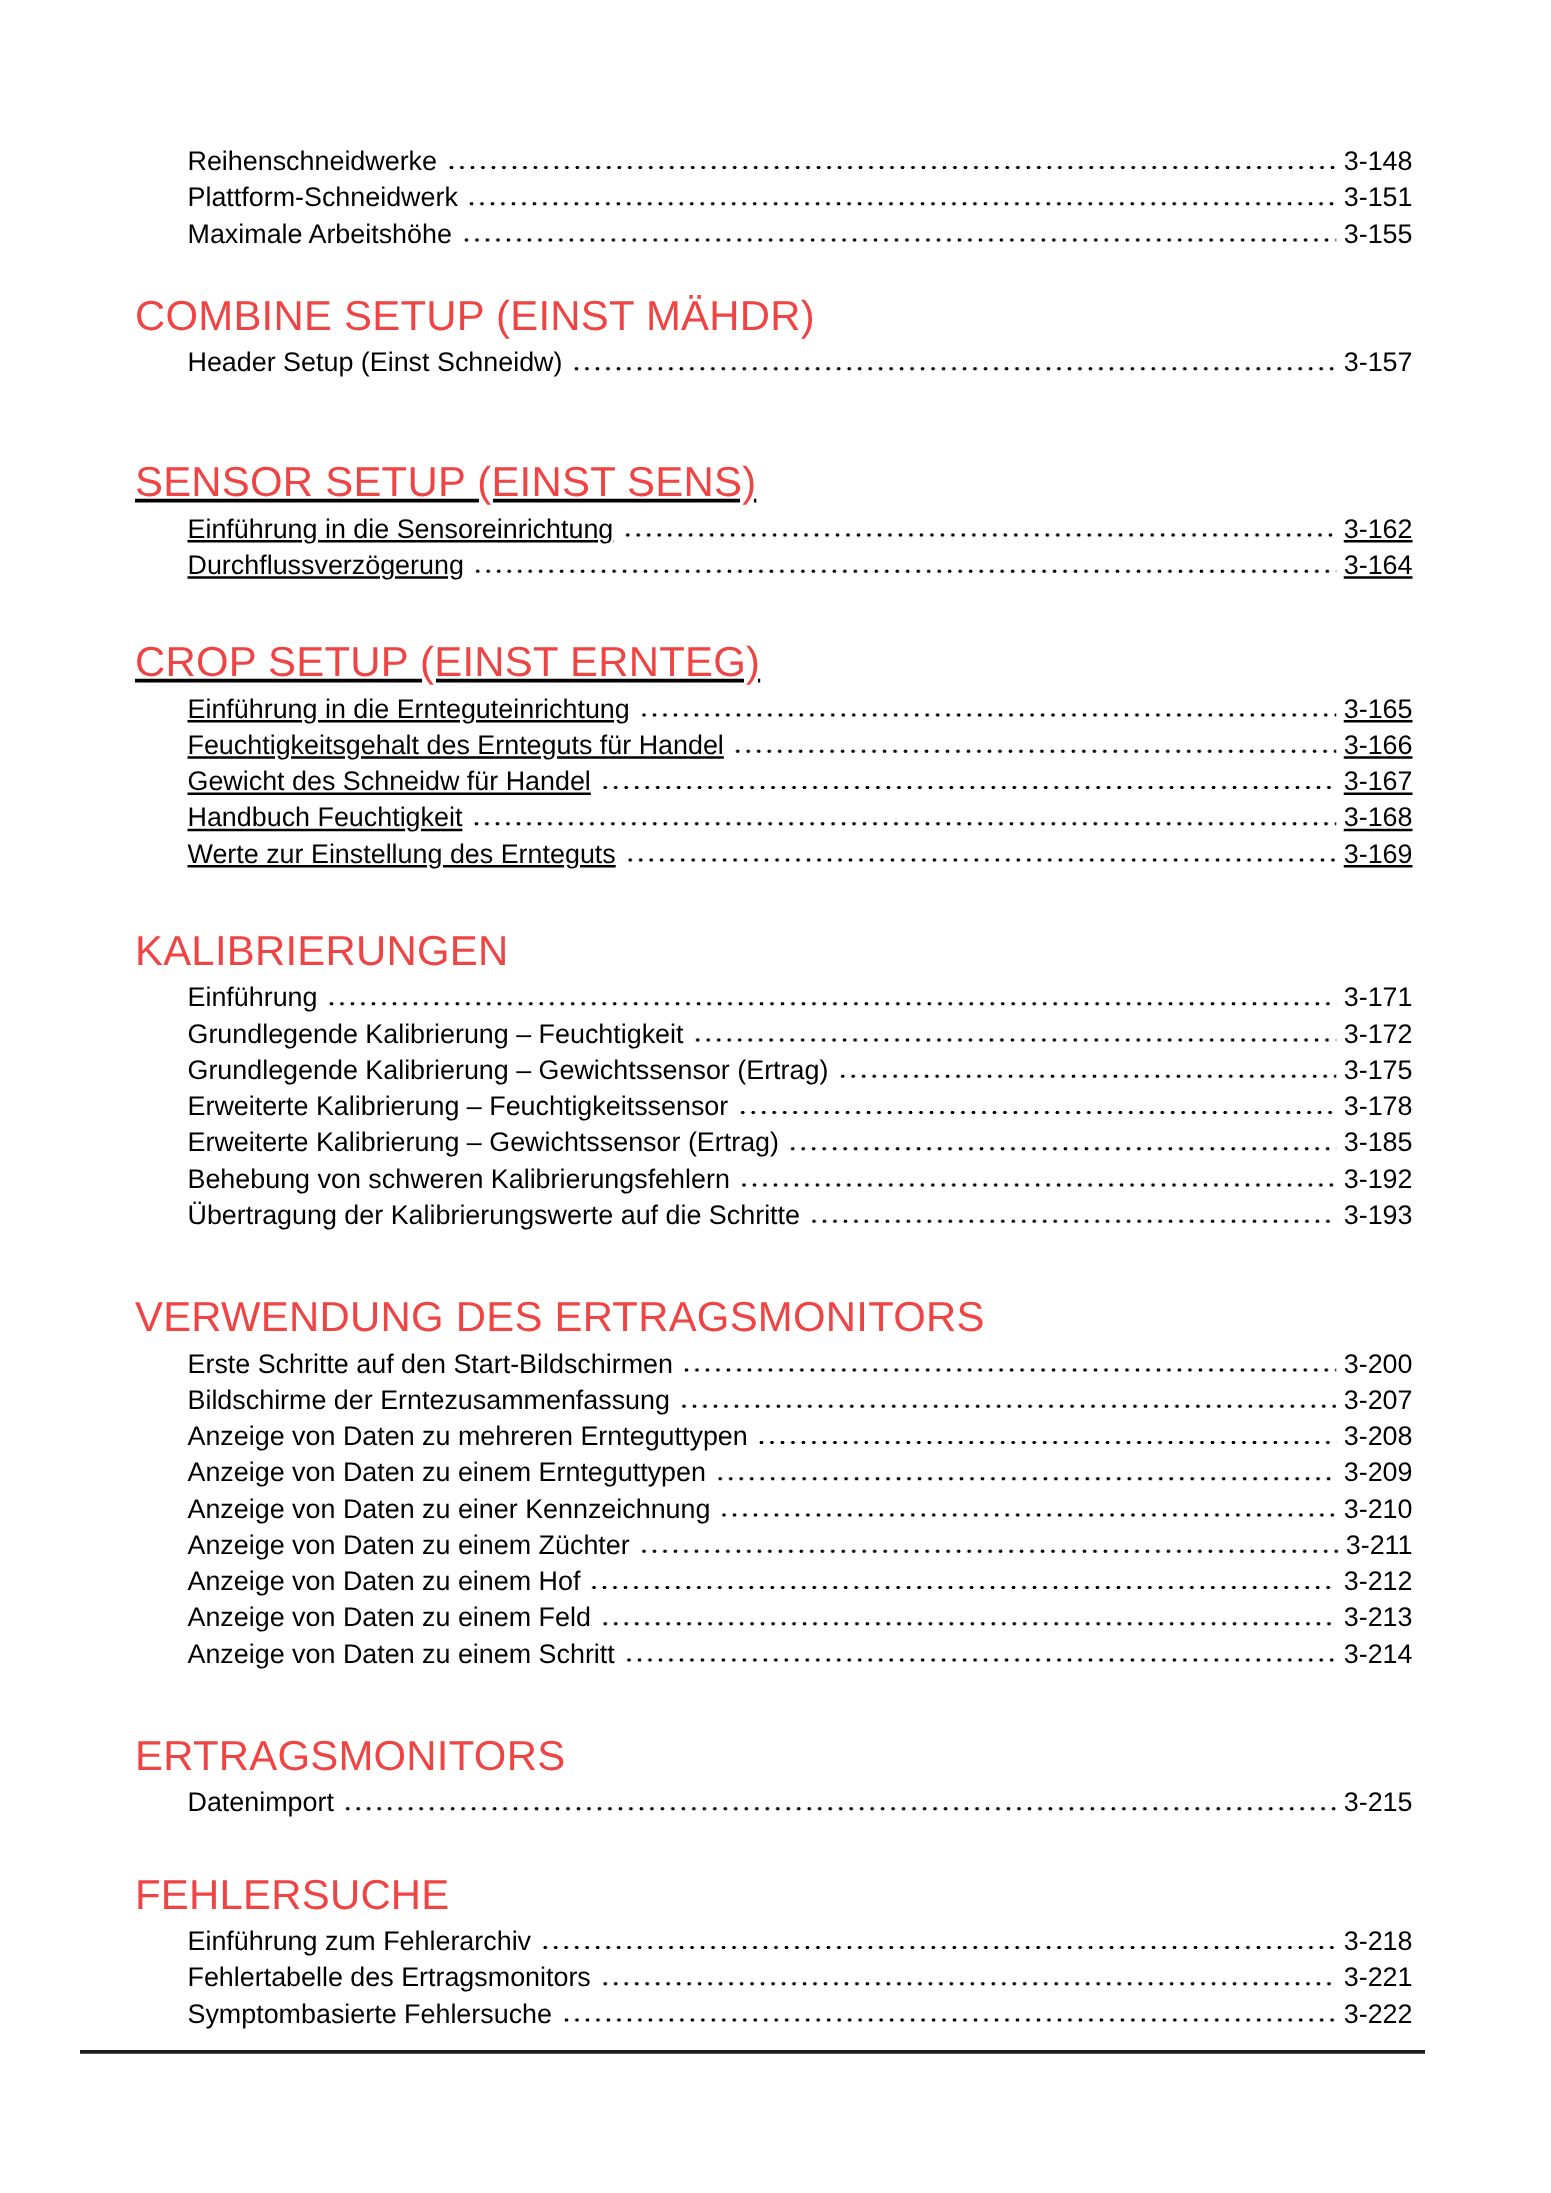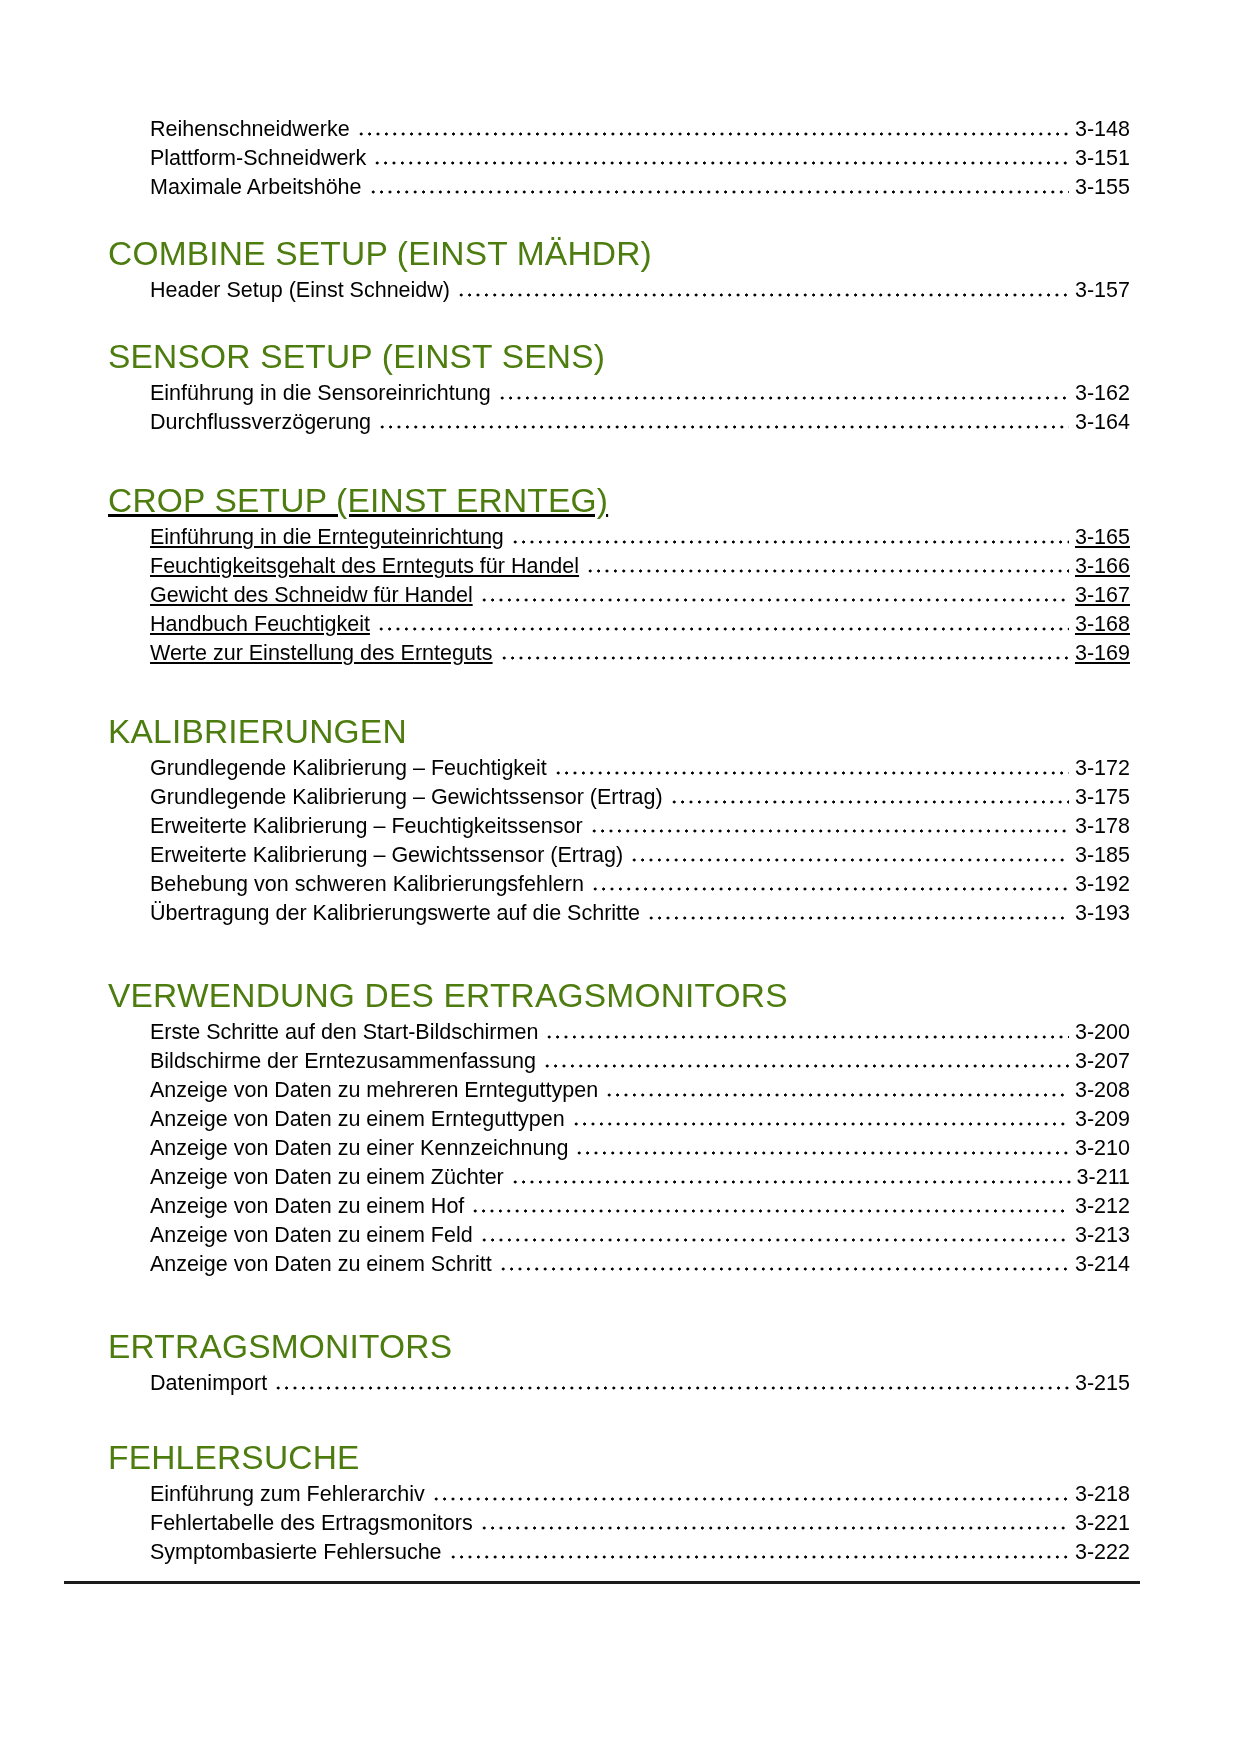--- a/index.html
+++ b/index.html
@@ -20,36 +20,36 @@
     box-sizing: border-box;
     width: 1241px;
     height: 1754px;
     padding: 115px 111px 0 108px;
     position: relative;
   }
   .section { margin: 0; }
   
   #toc-sections .section:nth-child(1) { margin-top: 0; }
   #toc-sections .section:nth-child(2) { margin-top: 32px; }
-  #toc-sections .section:nth-child(3) { margin-top: 32px; }
+  #toc-sections .section:nth-child(3) { margin-top: 62px; text-decoration: underline; }
   #toc-sections .section:nth-child(4) { margin-top: 44px; text-decoration: underline; }
   #toc-sections .section:nth-child(5) { margin-top: 44px; }
   #toc-sections .section:nth-child(6) { margin-top: 48px; }
   #toc-sections .section:nth-child(7) { margin-top: 48px; }
   #toc-sections .section:nth-child(8) { margin-top: 40px; }
 
   .section-heading {
     margin: 0 0 2px 0;
     padding: 0;
     font-size: 33.5px;
     line-height: 40px;
     font-weight: 400;
     letter-spacing: 0.2px;
     white-space: nowrap;
-    color: #4d7c0f;
+    color: #ef4444;
   }
   .section-items {
     padding-left: 42px;
   }
   .toc-row {
     display: flex;
     align-items: baseline;
     font-size: 21.5px;
     line-height: 29px;
     white-space: nowrap;
@@ -151,20 +151,25 @@
     <span class="toc-label">Werte zur Einstellung des Ernteguts</span>
     <span class="toc-dots"></span>
     <span class="toc-page">3-169</span>
   </div>
         </div>
   </section>
       <section class="section">
     <h2 class="section-heading">KALIBRIERUNGEN</h2>
     <div class="section-items">
           <div class="toc-row">
+    <span class="toc-label">Einführung</span>
+    <span class="toc-dots"></span>
+    <span class="toc-page">3-171</span>
+  </div>
+          <div class="toc-row">
     <span class="toc-label">Grundlegende Kalibrierung – Feuchtigkeit</span>
     <span class="toc-dots"></span>
     <span class="toc-page">3-172</span>
   </div>
           <div class="toc-row">
     <span class="toc-label">Grundlegende Kalibrierung – Gewichtssensor (Ertrag)</span>
     <span class="toc-dots"></span>
     <span class="toc-page">3-175</span>
   </div>
           <div class="toc-row">

